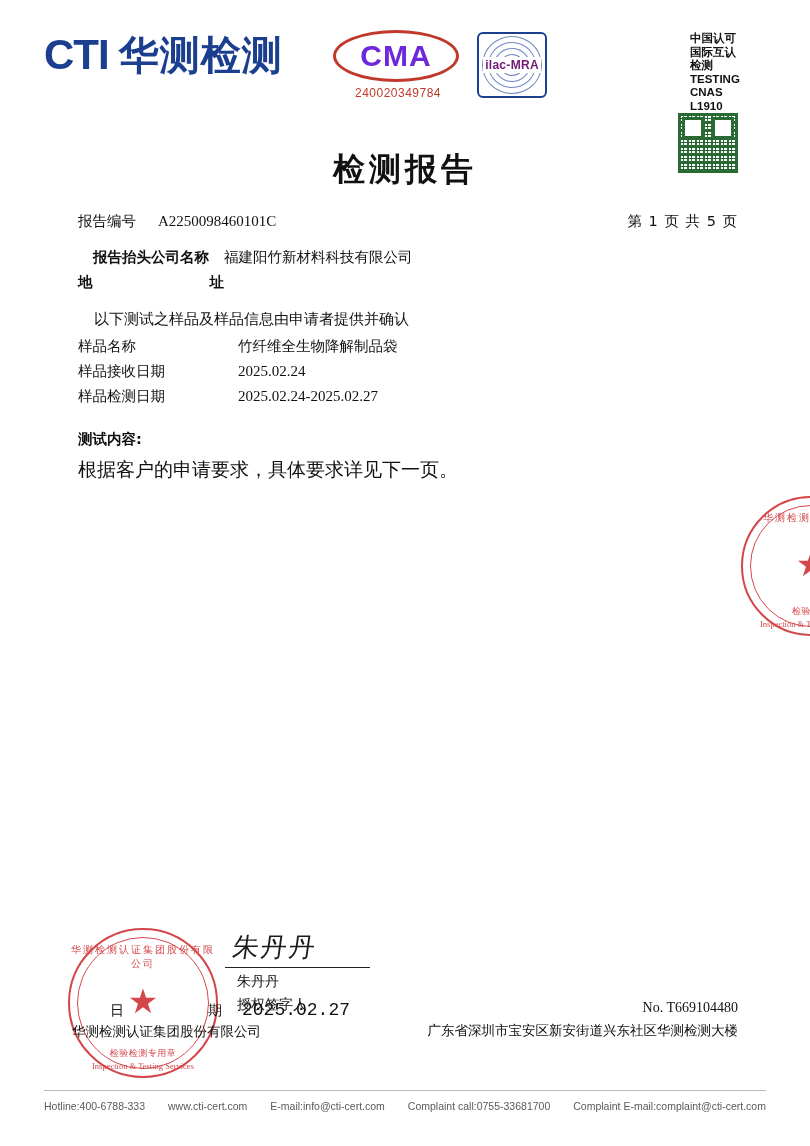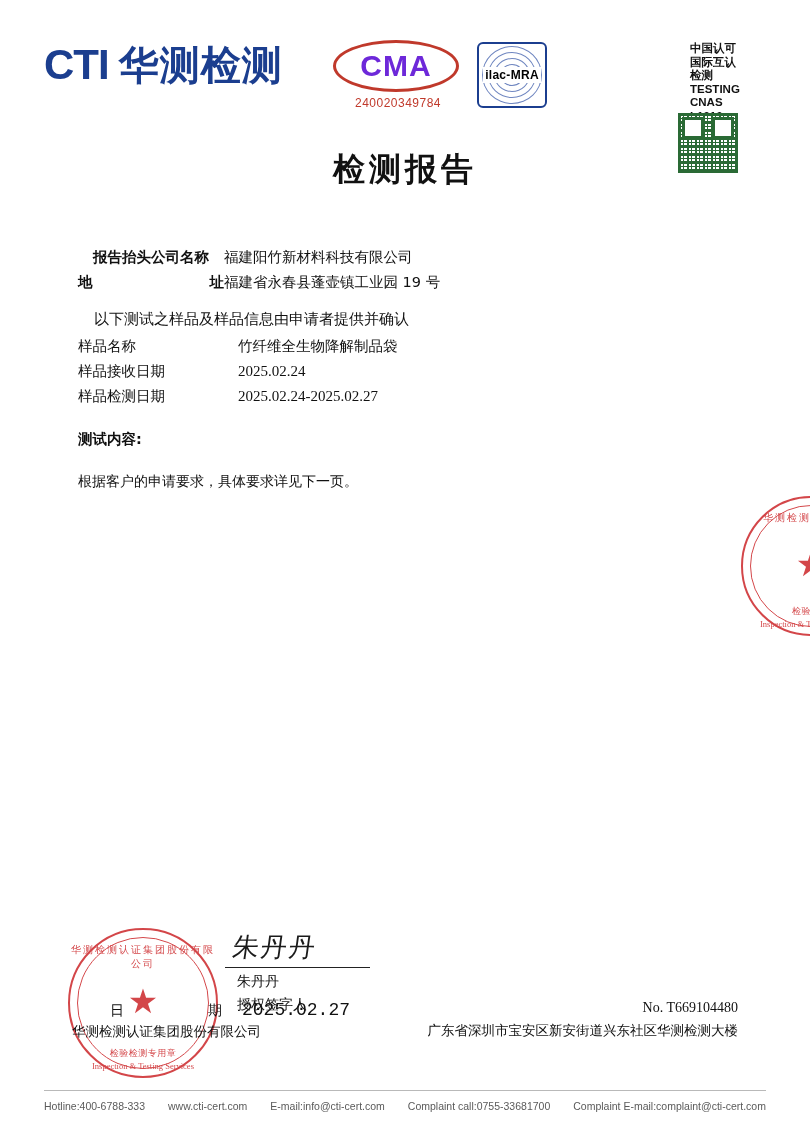--- a/index.html
+++ b/index.html
@@ -14,21 +14,21 @@
     background: #ffffff;
     margin: 0 auto;
     overflow: hidden;
     font-family: "Liberation Serif", serif;
     color: #111;
   }
 
   
   .header {
     position: absolute;
-    top: 22px;
+    top: 12px;
     left: 0;
     width: 704px;
     height: 90px;
   }
   .cti-logo {
     position: absolute;
     left: 44px;
     top: 22px;
     display: flex;
     align-items: center;
@@ -94,21 +94,21 @@
     box-sizing: border-box;
     display: flex;
     align-items: center;
     justify-content: center;
     overflow: hidden;
   }
   .ilac-text {
     font-family: "Liberation Sans", sans-serif;
     font-weight: bold;
     font-size: 12px;
-    color: #000000;
+    color: #701a75;
     letter-spacing: 0.3px;
     background: #fff;
     padding: 1px 2px;
     z-index: 2;
   }
   .ilac-rings {
     position: absolute;
     left: 50%;
     top: 50%;
     transform: translate(-50%, -50%);
@@ -286,22 +286,22 @@
     flex: 0 0 160px;
   }
   .test-head {
     font-family: "DejaVu Sans", sans-serif;
     font-size: 14.5px;
     font-weight: bold;
     margin-top: 24px;
   }
   .test-body {
     font-family: "DejaVu Sans", sans-serif;
-    font-size: 14px;
-    margin-top: 24px;
+    font-size: 19px;
+    margin-top: 8px;
   }
 
   
   .stamp {
     position: absolute;
     border-radius: 50%;
     border: 2.5px solid #d0373a;
     color: #d0373a;
     box-sizing: border-box;
     opacity: 0.92;
@@ -474,34 +474,40 @@
       <div>检测</div>
       <div class="en">TESTING</div>
       <div class="en">CNAS L1910</div>
     </div>
   </div>
 
   <div class="qr"></div>
 
   <div class="doc-title">检测报告</div>
 
+  <div class="row-reportno">
+    <div class="rn-left">
+      <span class="rn-label">报告编号</span>
+      <span class="rn-value">A2250098460101C</span>
+    </div>
+    <span class="page-no">第 1 页  共 5 页</span>
+  </div>
 
   <div class="info">
 
     <div class="info-line">
       <span class="lbl">报告抬头公司名称</span>
       <span class="val">福建阳竹新材料科技有限公司</span>
     </div>
 
     <div class="info-line">
       <span class="lbl spread">
         <span>地</span>
         <span>址</span>
       </span>
-      <span class="val">福建省永春县蓬壶镇工业园 19 号</span>
     </div>
 
     <div class="section-head">以下测试之样品及样品信息由申请者提供并确认</div>
 
     <div class="sample-line">
       <span class="sample-lbl">样品名称</span>
       <span class="val">竹纤维全生物降解制品袋</span>
     </div>
 
     <div class="sample-line">

